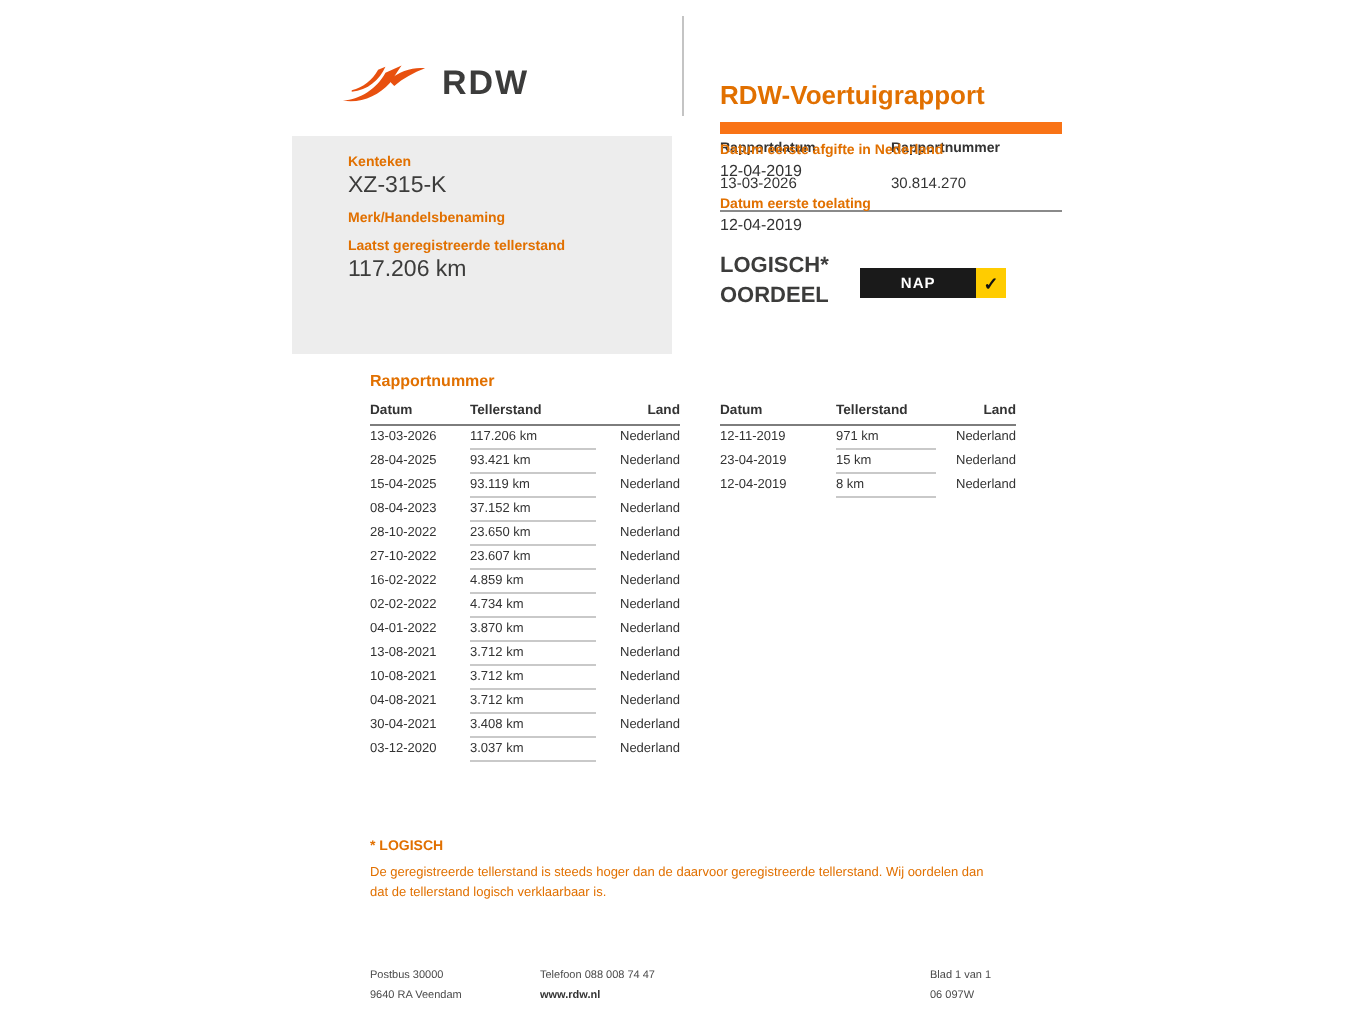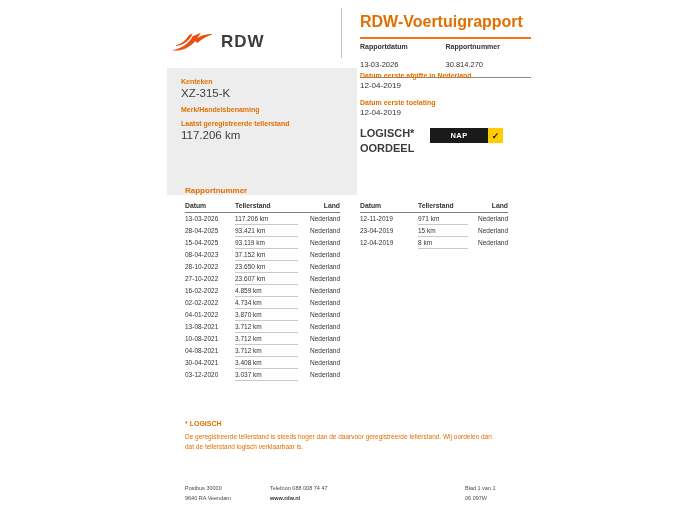--- a/index.html
+++ b/index.html
@@ -7,36 +7,36 @@
   body { font-family:"Liberation Sans", sans-serif; color:#3c3c3b; }
   .page { position:relative; width:685px; height:514px; background:#ffffff; overflow:hidden; }
 
   
   .logo { position:absolute; left:170px; top:28px; display:flex; align-items:center; gap:7px; }
   .logo svg { width:44px; height:27px; display:block; }
   .logo-text { font-size:17px; font-weight:bold; letter-spacing:1px; color:#3c3c3b; }
   .vdivider { position:absolute; left:341px; top:8px; width:1px; height:50px; background:#c4c4c4; }
 
   .titleblock { position:absolute; left:360px; top:13px; width:171px; }
-  .titleblock h1 { font-size:16px; font-weight:bold; color:#e17000; padding-bottom:6px; border-bottom:2px solid #f97316; }
+  .titleblock h1 { font-size:13px; font-weight:bold; color:#e17000; padding-bottom:6px; border-bottom:6px solid #f97316;margin-top:27px; }
   .meta { display:flex; border-bottom:1px solid #8a8a8a; padding:4px 0 6px; }
   .meta-col { width:50%; }
   .meta-col label { display:block; font-size:7px; font-weight:bold; color:#333; margin-bottom:3px; }
   .meta-col span { font-size:7.5px; color:#333; }
 
   
-  .graybox { position:absolute; left:167px; top:68px; width:190px; height:127px; background:#ededed; padding:10px 10px 0 14px; }
+  .graybox { position:absolute; left:146px; top:68px; width:190px; height:109px; background:#ededed; padding:10px 10px 0 28px; }
   .f-label { font-size:7px; font-weight:bold; color:#e17000; margin-top:7px; }
   .f-label:first-child { margin-top:0; }
   .f-value { font-size:11.5px; color:#3c3c3b; margin-top:2px; }
 
   .rightinfo { position:absolute; left:360px; top:72px; width:180px; }
   .rightinfo .f-label { margin-top:0; }
   .r-value { font-size:8px; color:#333; margin:2px 0 9px; }
-  .oordeel-row { display:flex; align-items:flex-start; gap:16px; margin-top:5px; }
+  .oordeel-row { display:flex; align-items:center; gap:16px; margin-top:5px; }
   .oordeel { font-size:11px; font-weight:bold; color:#3c3c3b; line-height:1.35; }
   .nap { display:flex; margin-top:2px; }
   .nap-black { background:#1a1a1a; color:#ffffff; font-size:7.5px; font-weight:bold; padding:3px 20px; letter-spacing:.5px; display:flex; align-items:center; }
   .nap-yellow { background:#ffcc00; color:#111; font-size:9px; font-weight:bold; padding:2px 4px; display:flex; align-items:center; }
 
   
   .teller { position:absolute; left:185px; top:186px; }
   .teller h2 { font-size:8px; font-weight:bold; color:#e17000; margin-bottom:7px; }
   .tables { display:flex; align-items:flex-start; gap:20px; }
   table { border-collapse:collapse; table-layout:fixed; }

